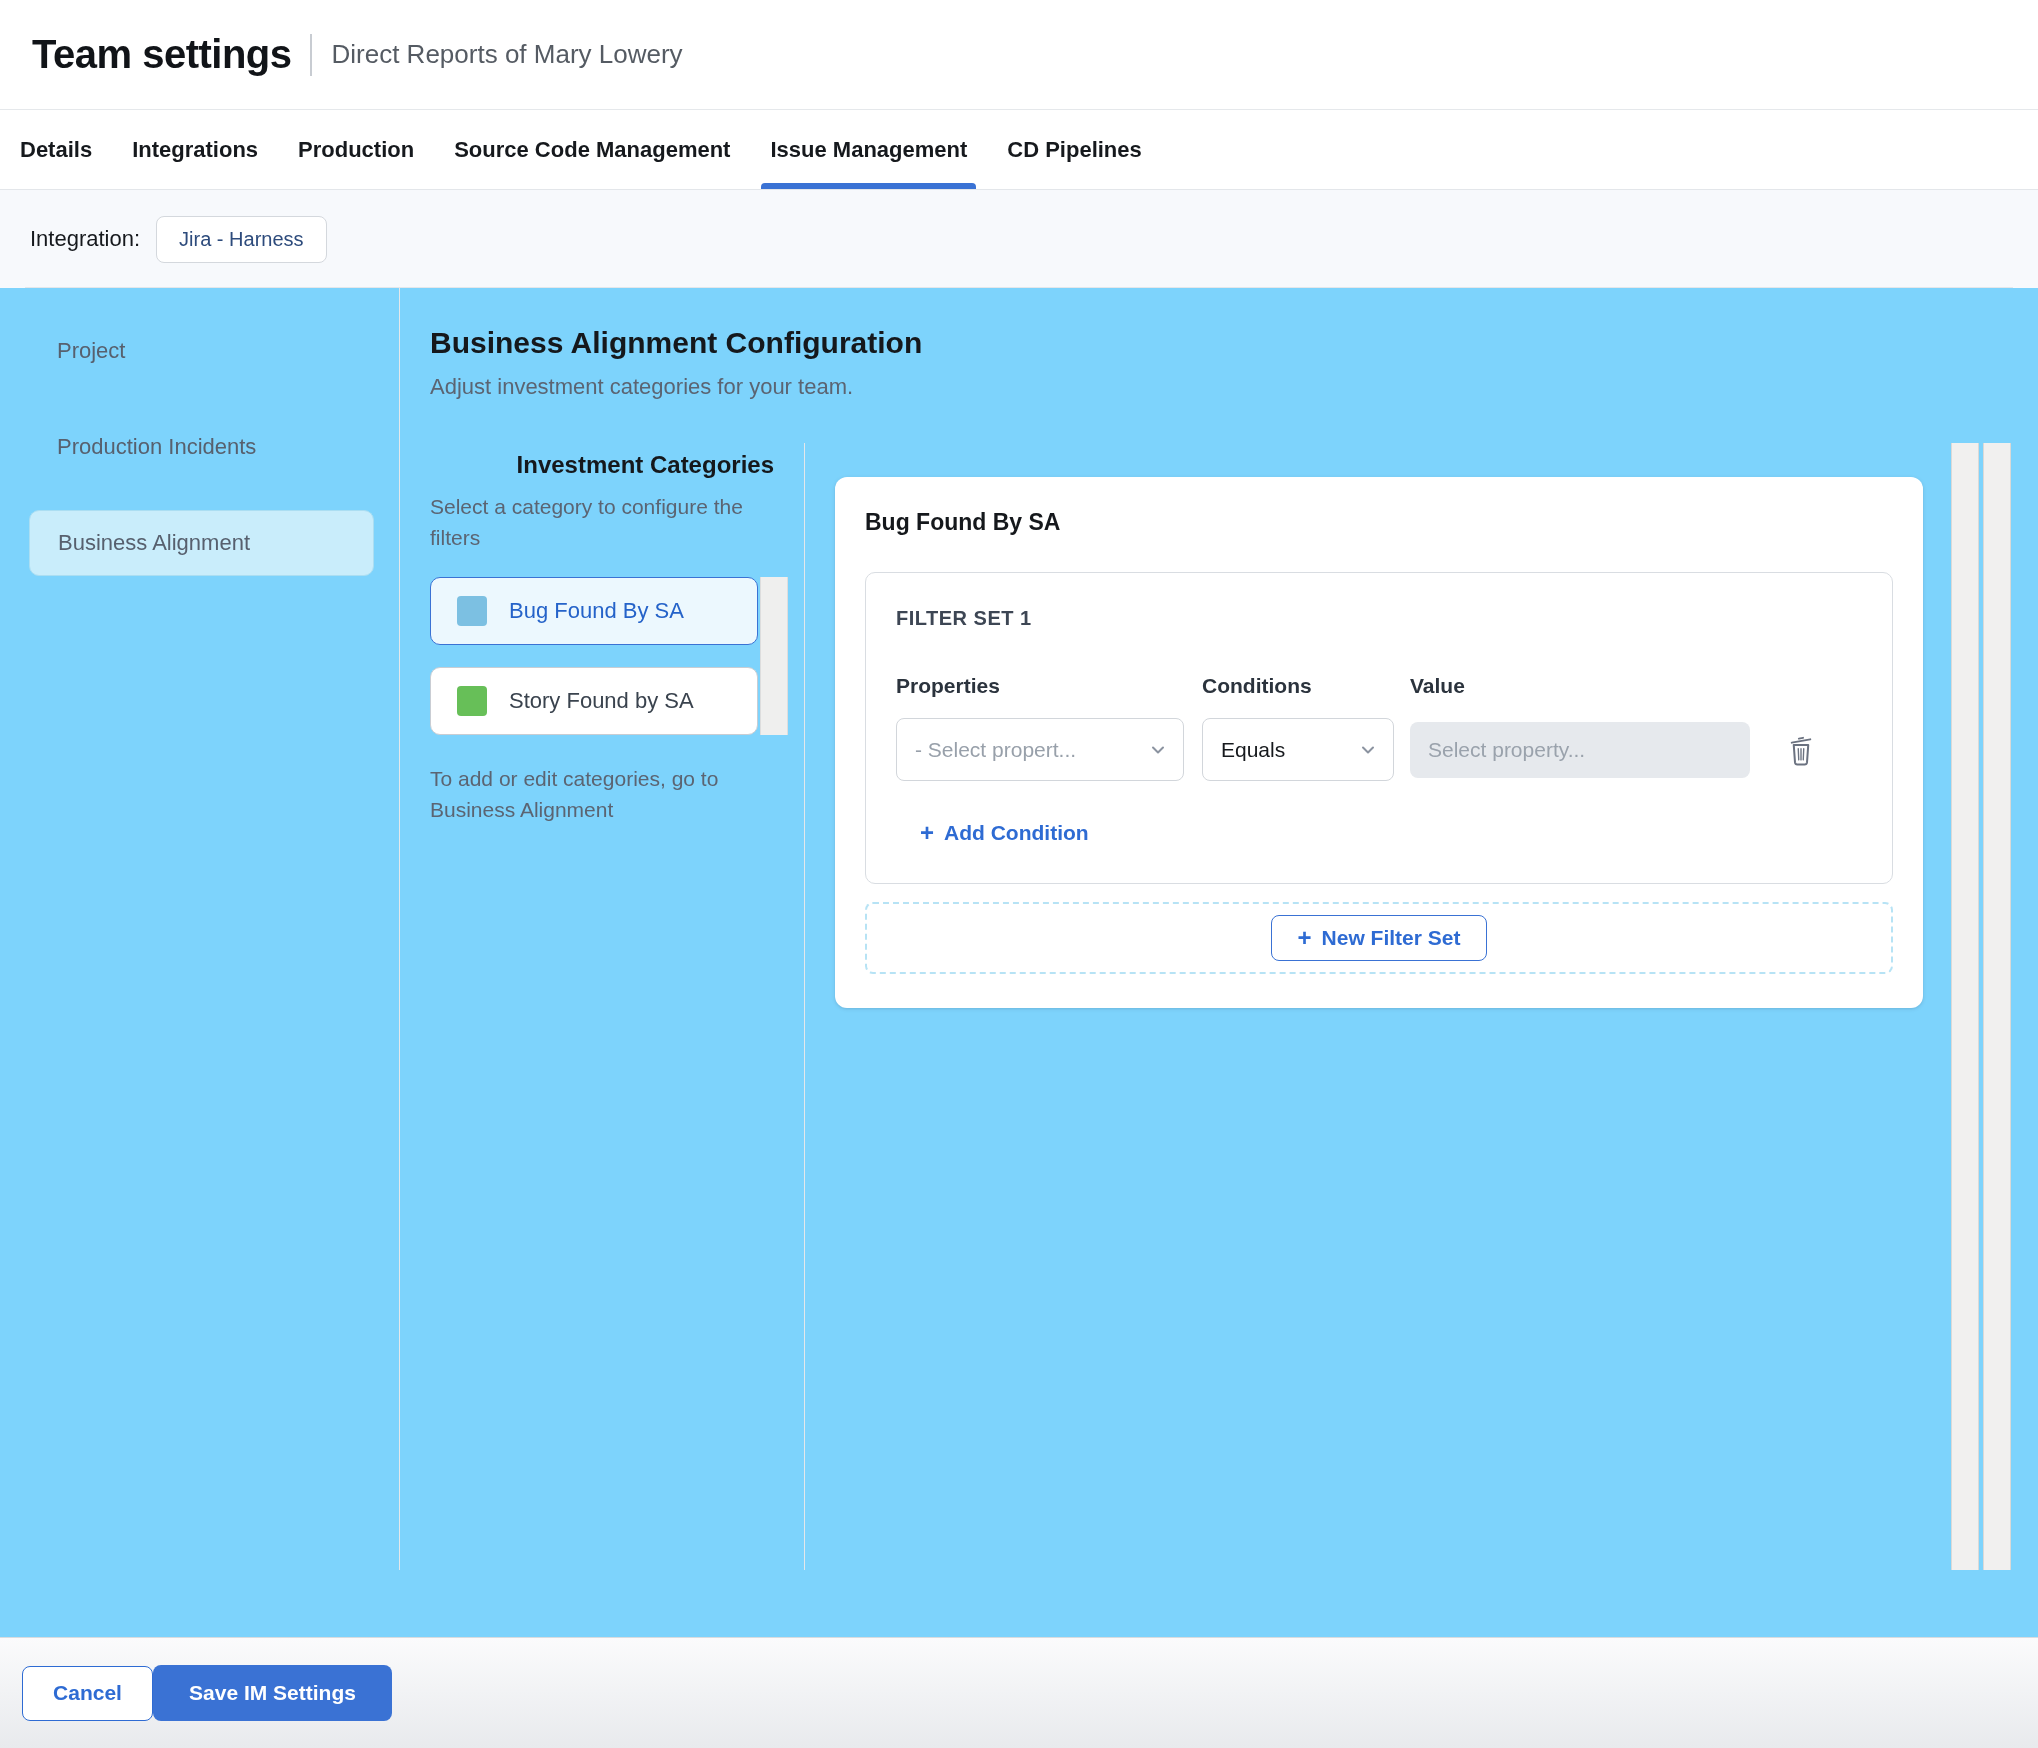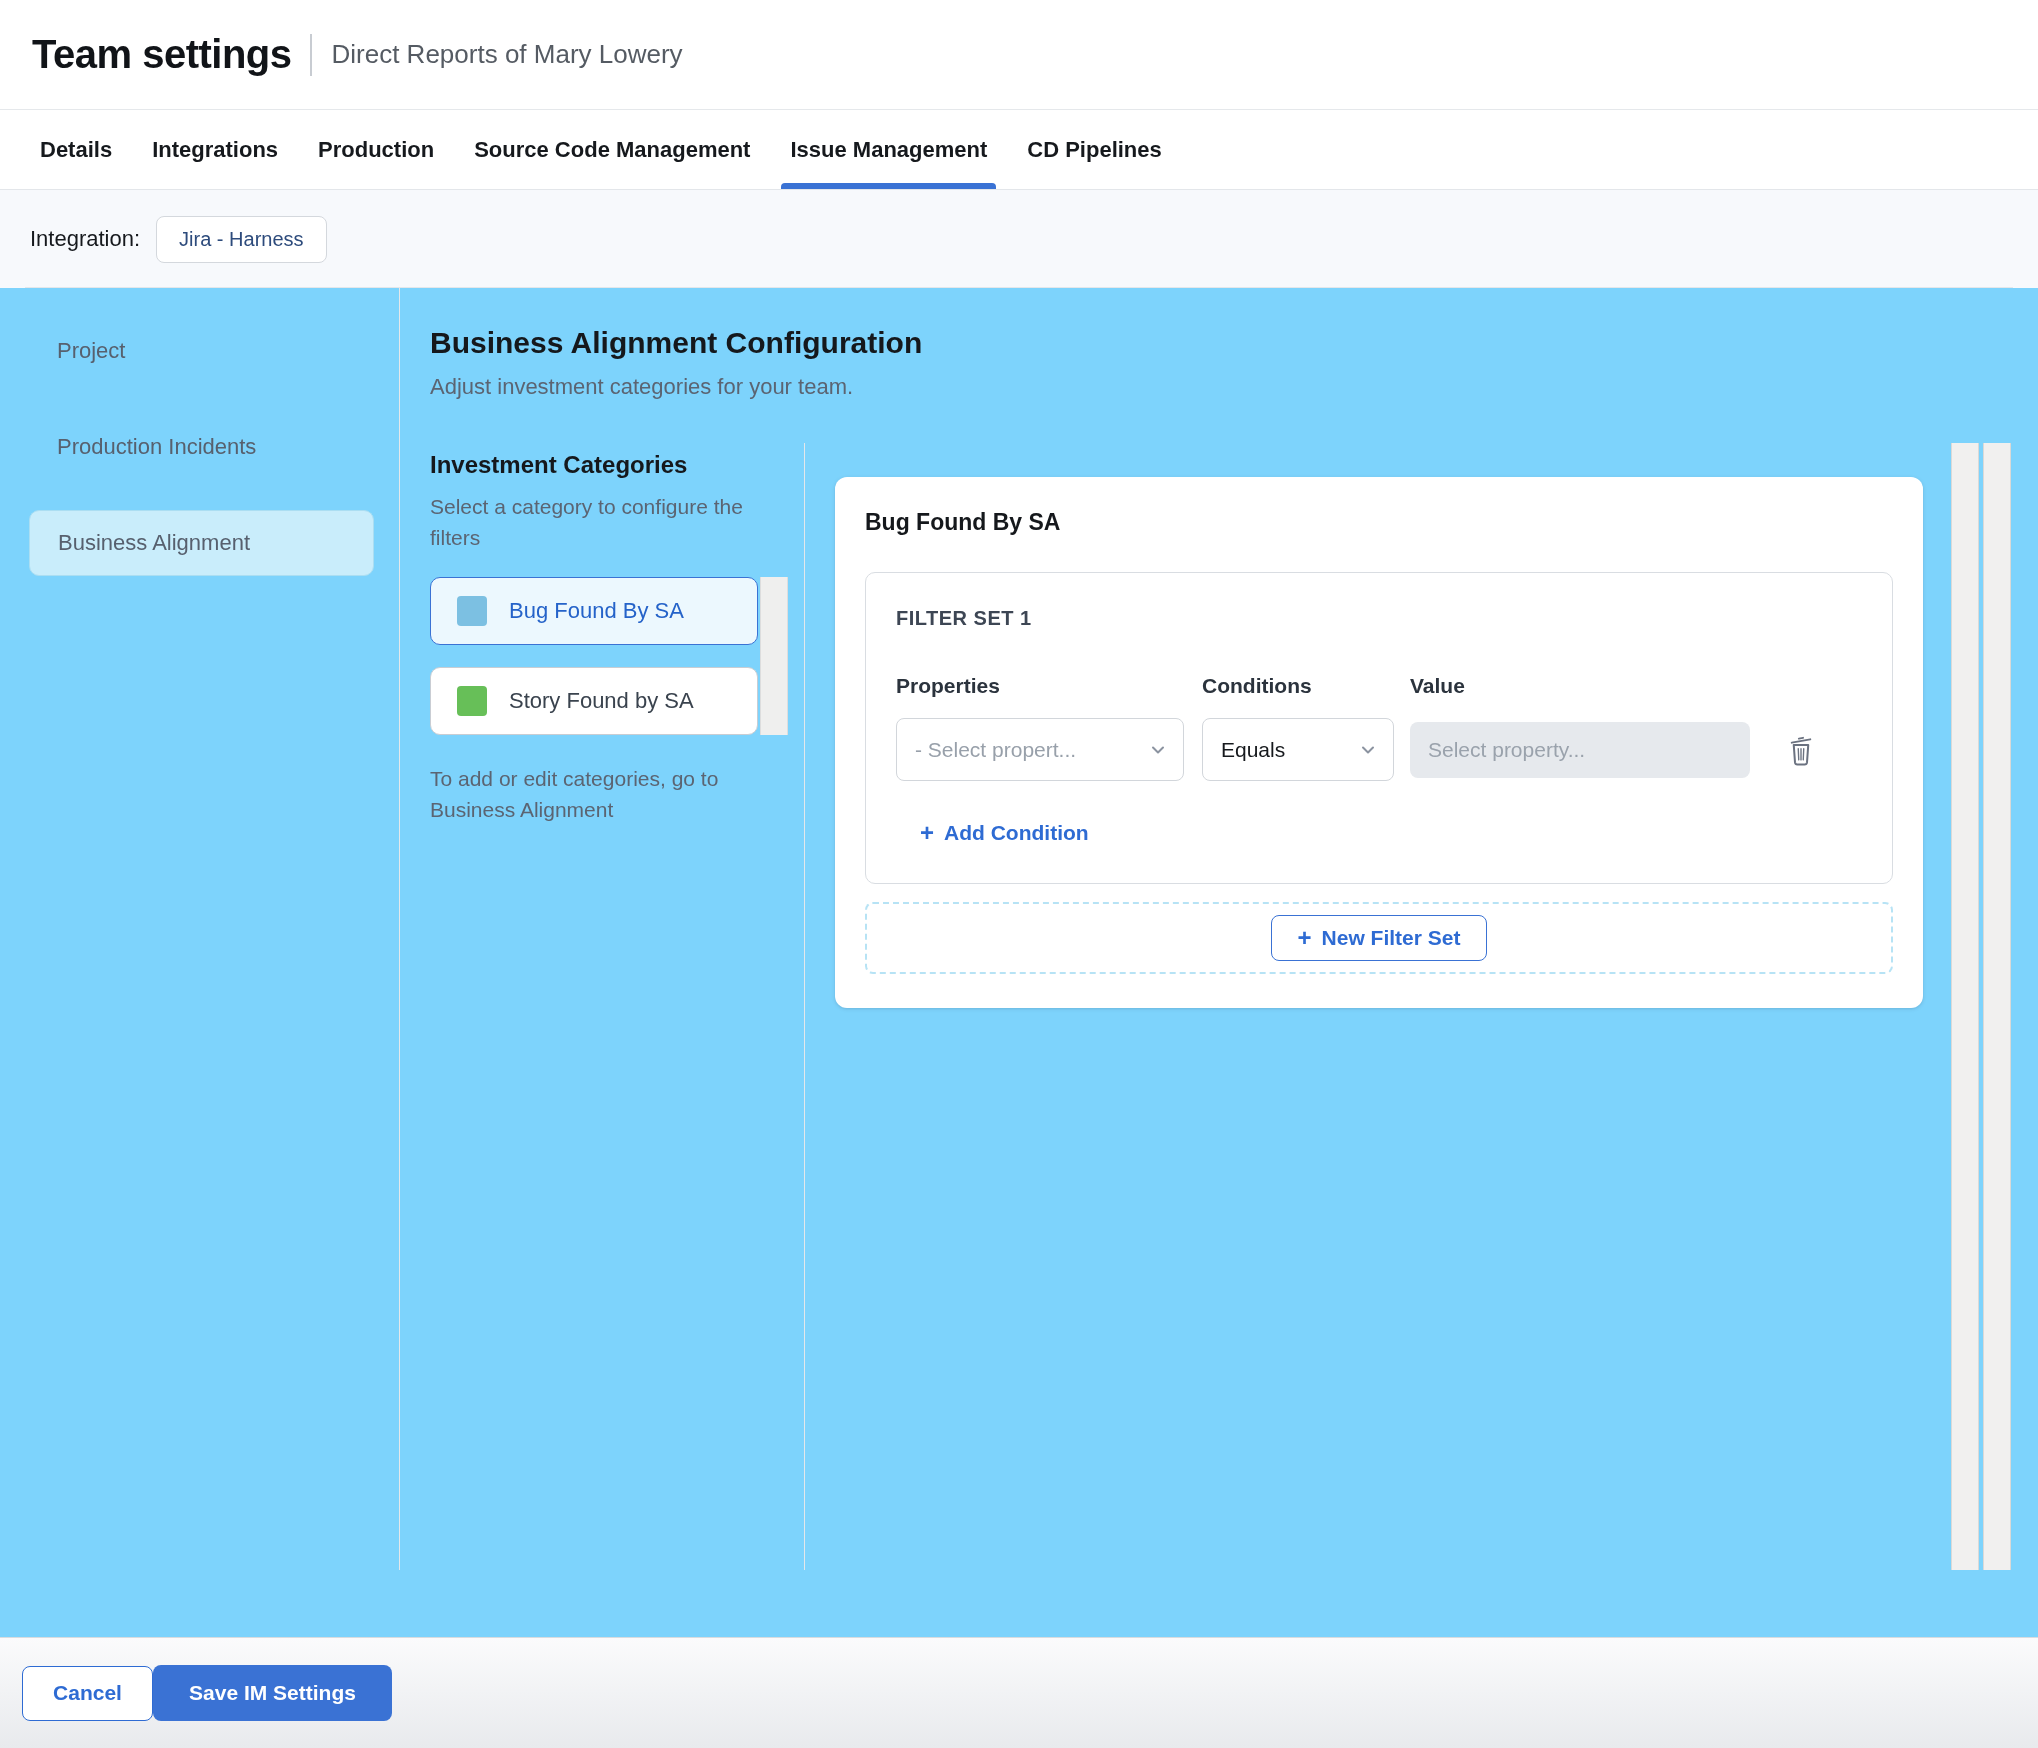--- a/index.html
+++ b/index.html
@@ -10,21 +10,21 @@
   
   .header { position:absolute; left:0; top:0; width:2038px; height:110px;
             display:flex; align-items:center; padding-left:32px; background:#fff;
             border-bottom:1px solid #e5e8eb; }
   .page-title { font-size:40px; font-weight:700; letter-spacing:-0.5px; color:#111418; }
   .title-divider { width:2px; height:42px; background:#c8ccd2; margin:0 20px 0 18px; }
   .page-subtitle { font-size:26px; color:#555b63; }
 
   
   .tabbar { position:absolute; left:0; top:110px; width:2038px; height:80px; background:#fff;
-            border-bottom:1px solid #e3e6ea; display:flex; align-items:stretch; padding-left:40px; }
+            border-bottom:1px solid #e3e6ea; display:flex; align-items:stretch; padding-left:20px; }
   .tab { position:relative; display:flex; align-items:center; margin-right:40px;
          font-size:22px; font-weight:700; color:#16191d; cursor:pointer; white-space:nowrap; }
   .tab .underline { display:none; }
   .tab.active .underline { display:block; position:absolute; left:-9px; right:-9px; bottom:0;
          height:6px; background:#3a72d4; border-radius:4px 4px 0 0; }
 
   
   .integration-row { position:absolute; left:0; top:190px; width:2038px; height:98px;
             background:#f7f9fc; display:flex; align-items:center; padding-left:30px; }
   .integration-row::after { content:""; position:absolute; left:25px; right:25px; bottom:0;
@@ -42,21 +42,21 @@
              align-items:center; padding-left:28px; font-size:22px; color:#57606e; cursor:pointer; }
   .side-item.selected { background:#c9edfb; border:1px solid #abdef2; }
 
   .main { position:absolute; left:400px; top:0; width:1638px; height:1282px; }
   .main-head { padding:38px 0 0 30px; }
   .main-heading { font-size:30px; font-weight:700; color:#15181c; }
   .main-subheading { margin-top:14px; font-size:22px; color:#5b6472; }
 
   .cat-col { position:absolute; left:0; top:155px; width:405px; height:1127px;
              border-right:1px solid #e4e7ea; padding:8px 30px 0 30px; }
-  .cat-title { font-size:24px; font-weight:700; color:#15181c; }
+  .cat-title { font-size:24px; font-weight:700; color:#15181c;text-align:right; }
   .cat-desc { margin-top:12px; font-size:21px; line-height:31px; color:#5b6472; width:345px; }
   .cat-list { position:relative; margin-top:24px; width:328px; }
   .cat-btn { width:328px; height:68px; border-radius:10px; margin-bottom:22px; display:flex;
              align-items:center; padding-left:26px; gap:22px; font-size:22px; cursor:pointer;
              background:#fff; border:1px solid #c9cdd3; color:#3a434e; }
   .cat-btn.selected { background:#ecf8fe; border:1.5px solid #3a72d4; color:#2563c9; }
   .swatch { width:30px; height:30px; border-radius:4px; flex:none; }
   .cat-scrollbar { position:absolute; left:330px; top:0; width:28px; height:158px;
              background:#efefee; border-left:1px solid #dddddd; border-right:1px solid #dddddd; }
   .cat-note { margin-top:28px; font-size:21px; line-height:31px; color:#5b6472; width:350px; }

